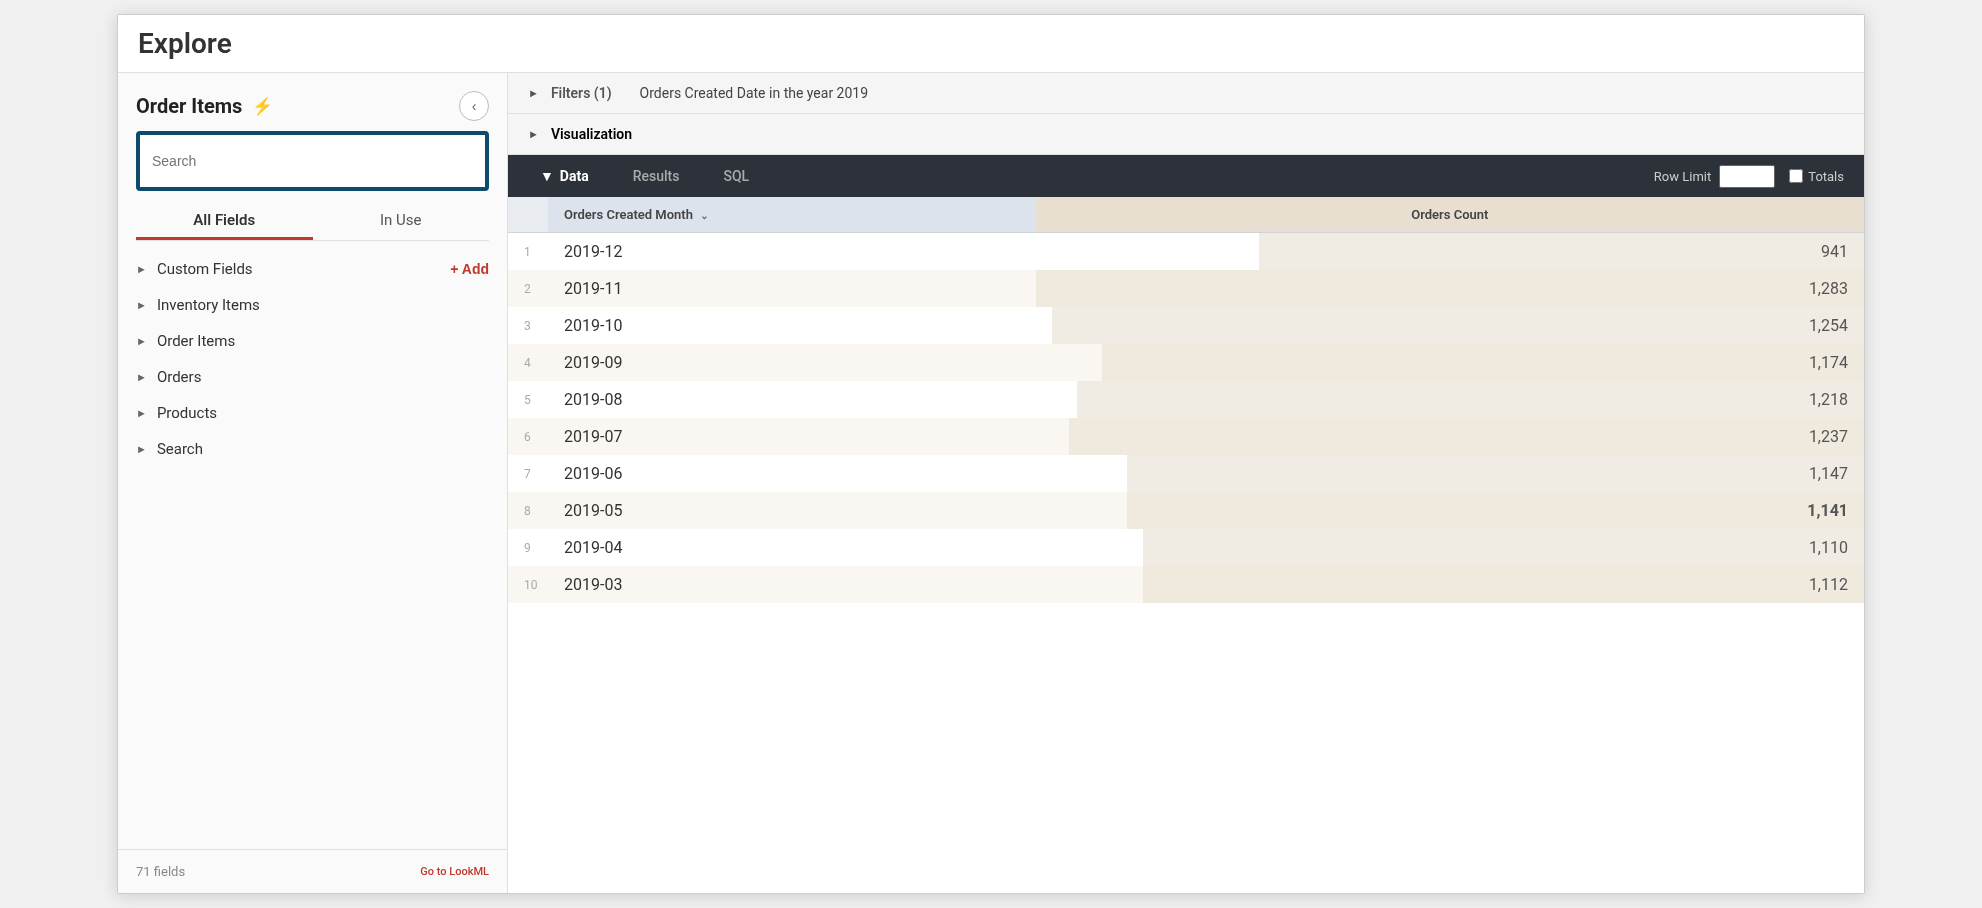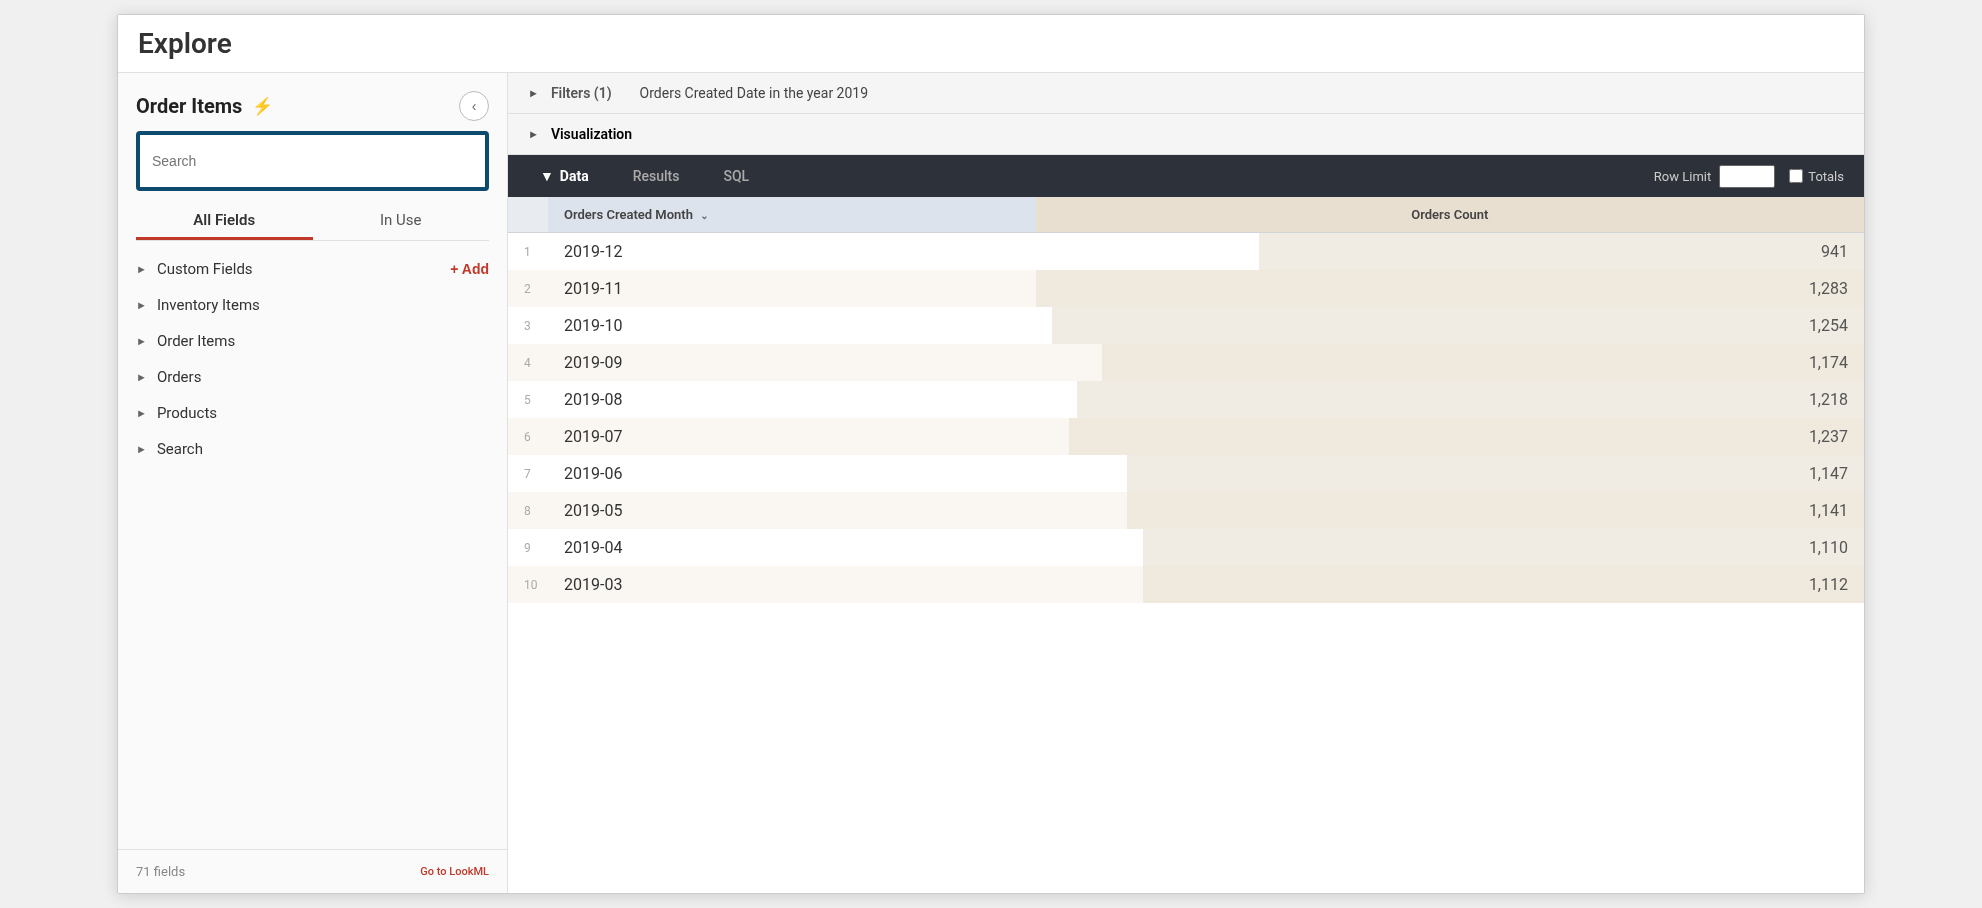--- a/index.html
+++ b/index.html
@@ -564,21 +564,21 @@
       <td class="right bar-cell" style="position:relative; min-width:300px;">
         <div class="bar-bg" style="width:89%; position:absolute; right:0; top:0; height:100%; background:#e8dfd0; opacity:0.6; z-index:0;"></div>
         <span style="position:relative; z-index:1;">1,147</span>
       </td>
     </tr>
                 <tr>
       <td class="row-num">8</td>
       <td>2019-05</td>
       <td class="right bar-cell" style="position:relative; min-width:300px;">
         <div class="bar-bg" style="width:89%; position:absolute; right:0; top:0; height:100%; background:#e8dfd0; opacity:0.6; z-index:0;"></div>
-        <span style="position:relative; z-index:1;">1,141</span>
+        <span style="position:relative; z-index:1;font-weight:bold;">1,141</span>
       </td>
     </tr>
                 <tr>
       <td class="row-num">9</td>
       <td>2019-04</td>
       <td class="right bar-cell" style="position:relative; min-width:300px;">
         <div class="bar-bg" style="width:87%; position:absolute; right:0; top:0; height:100%; background:#e8dfd0; opacity:0.6; z-index:0;"></div>
         <span style="position:relative; z-index:1;">1,110</span>
       </td>
     </tr>

